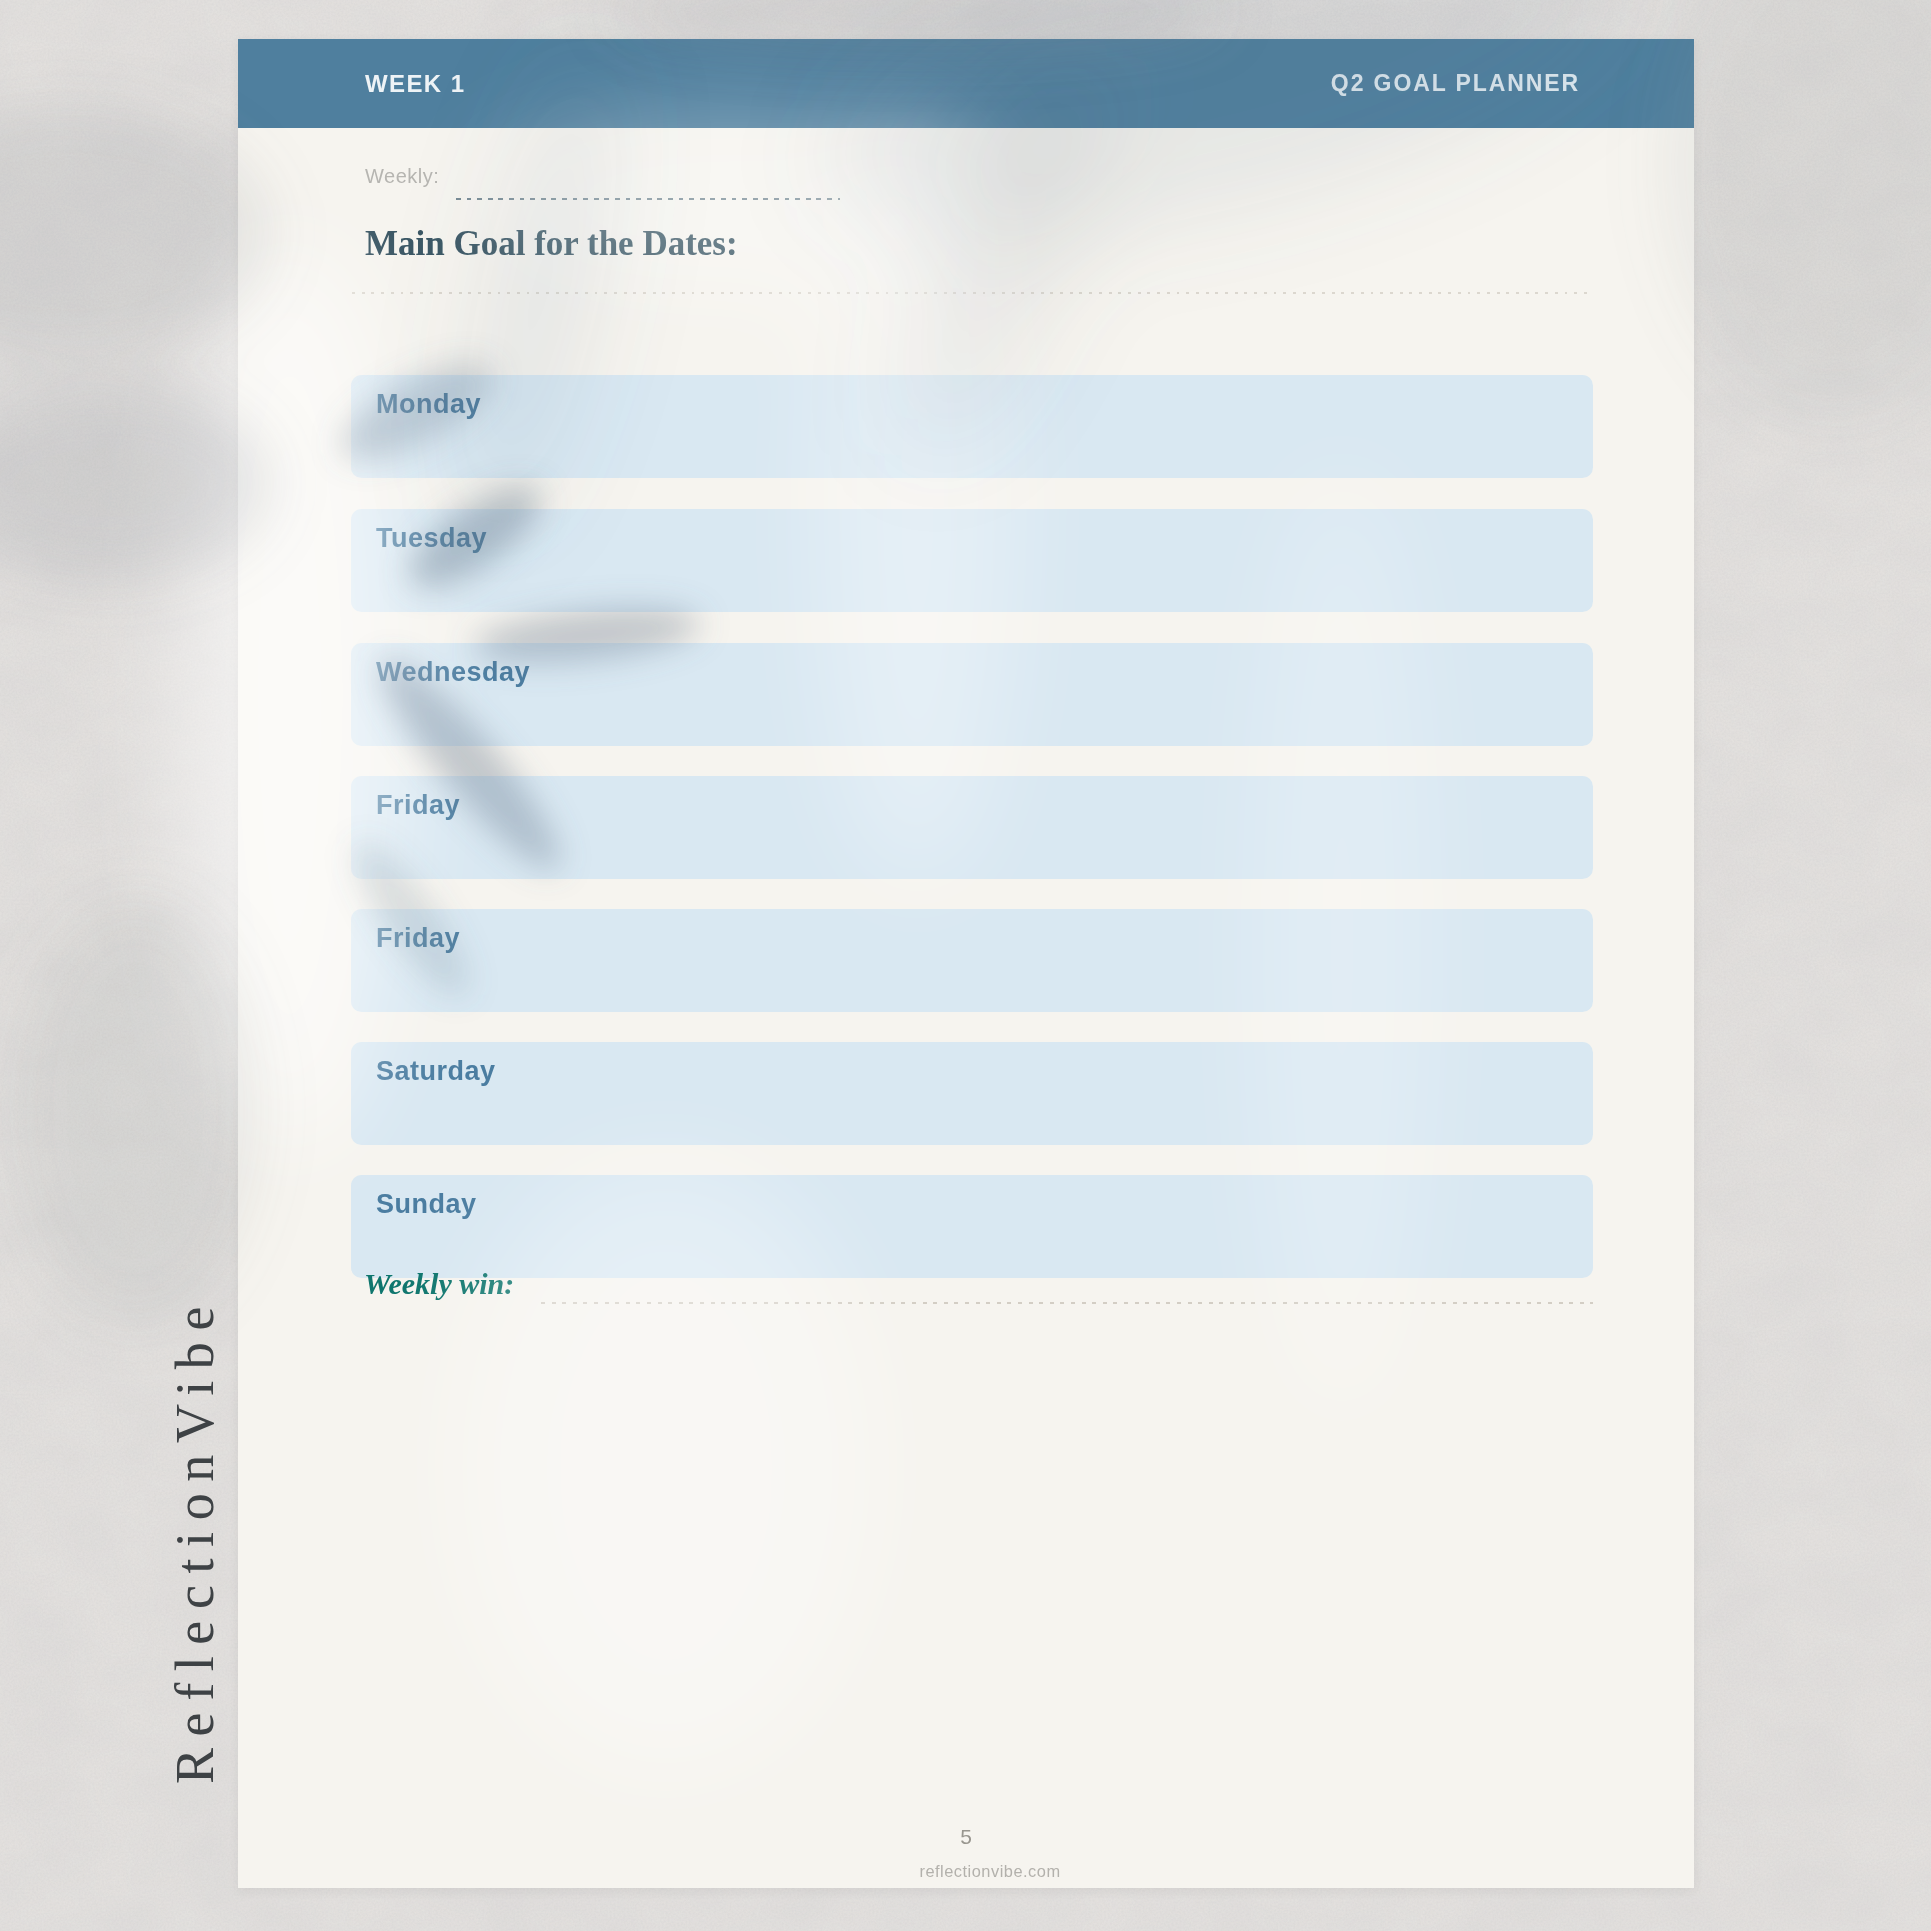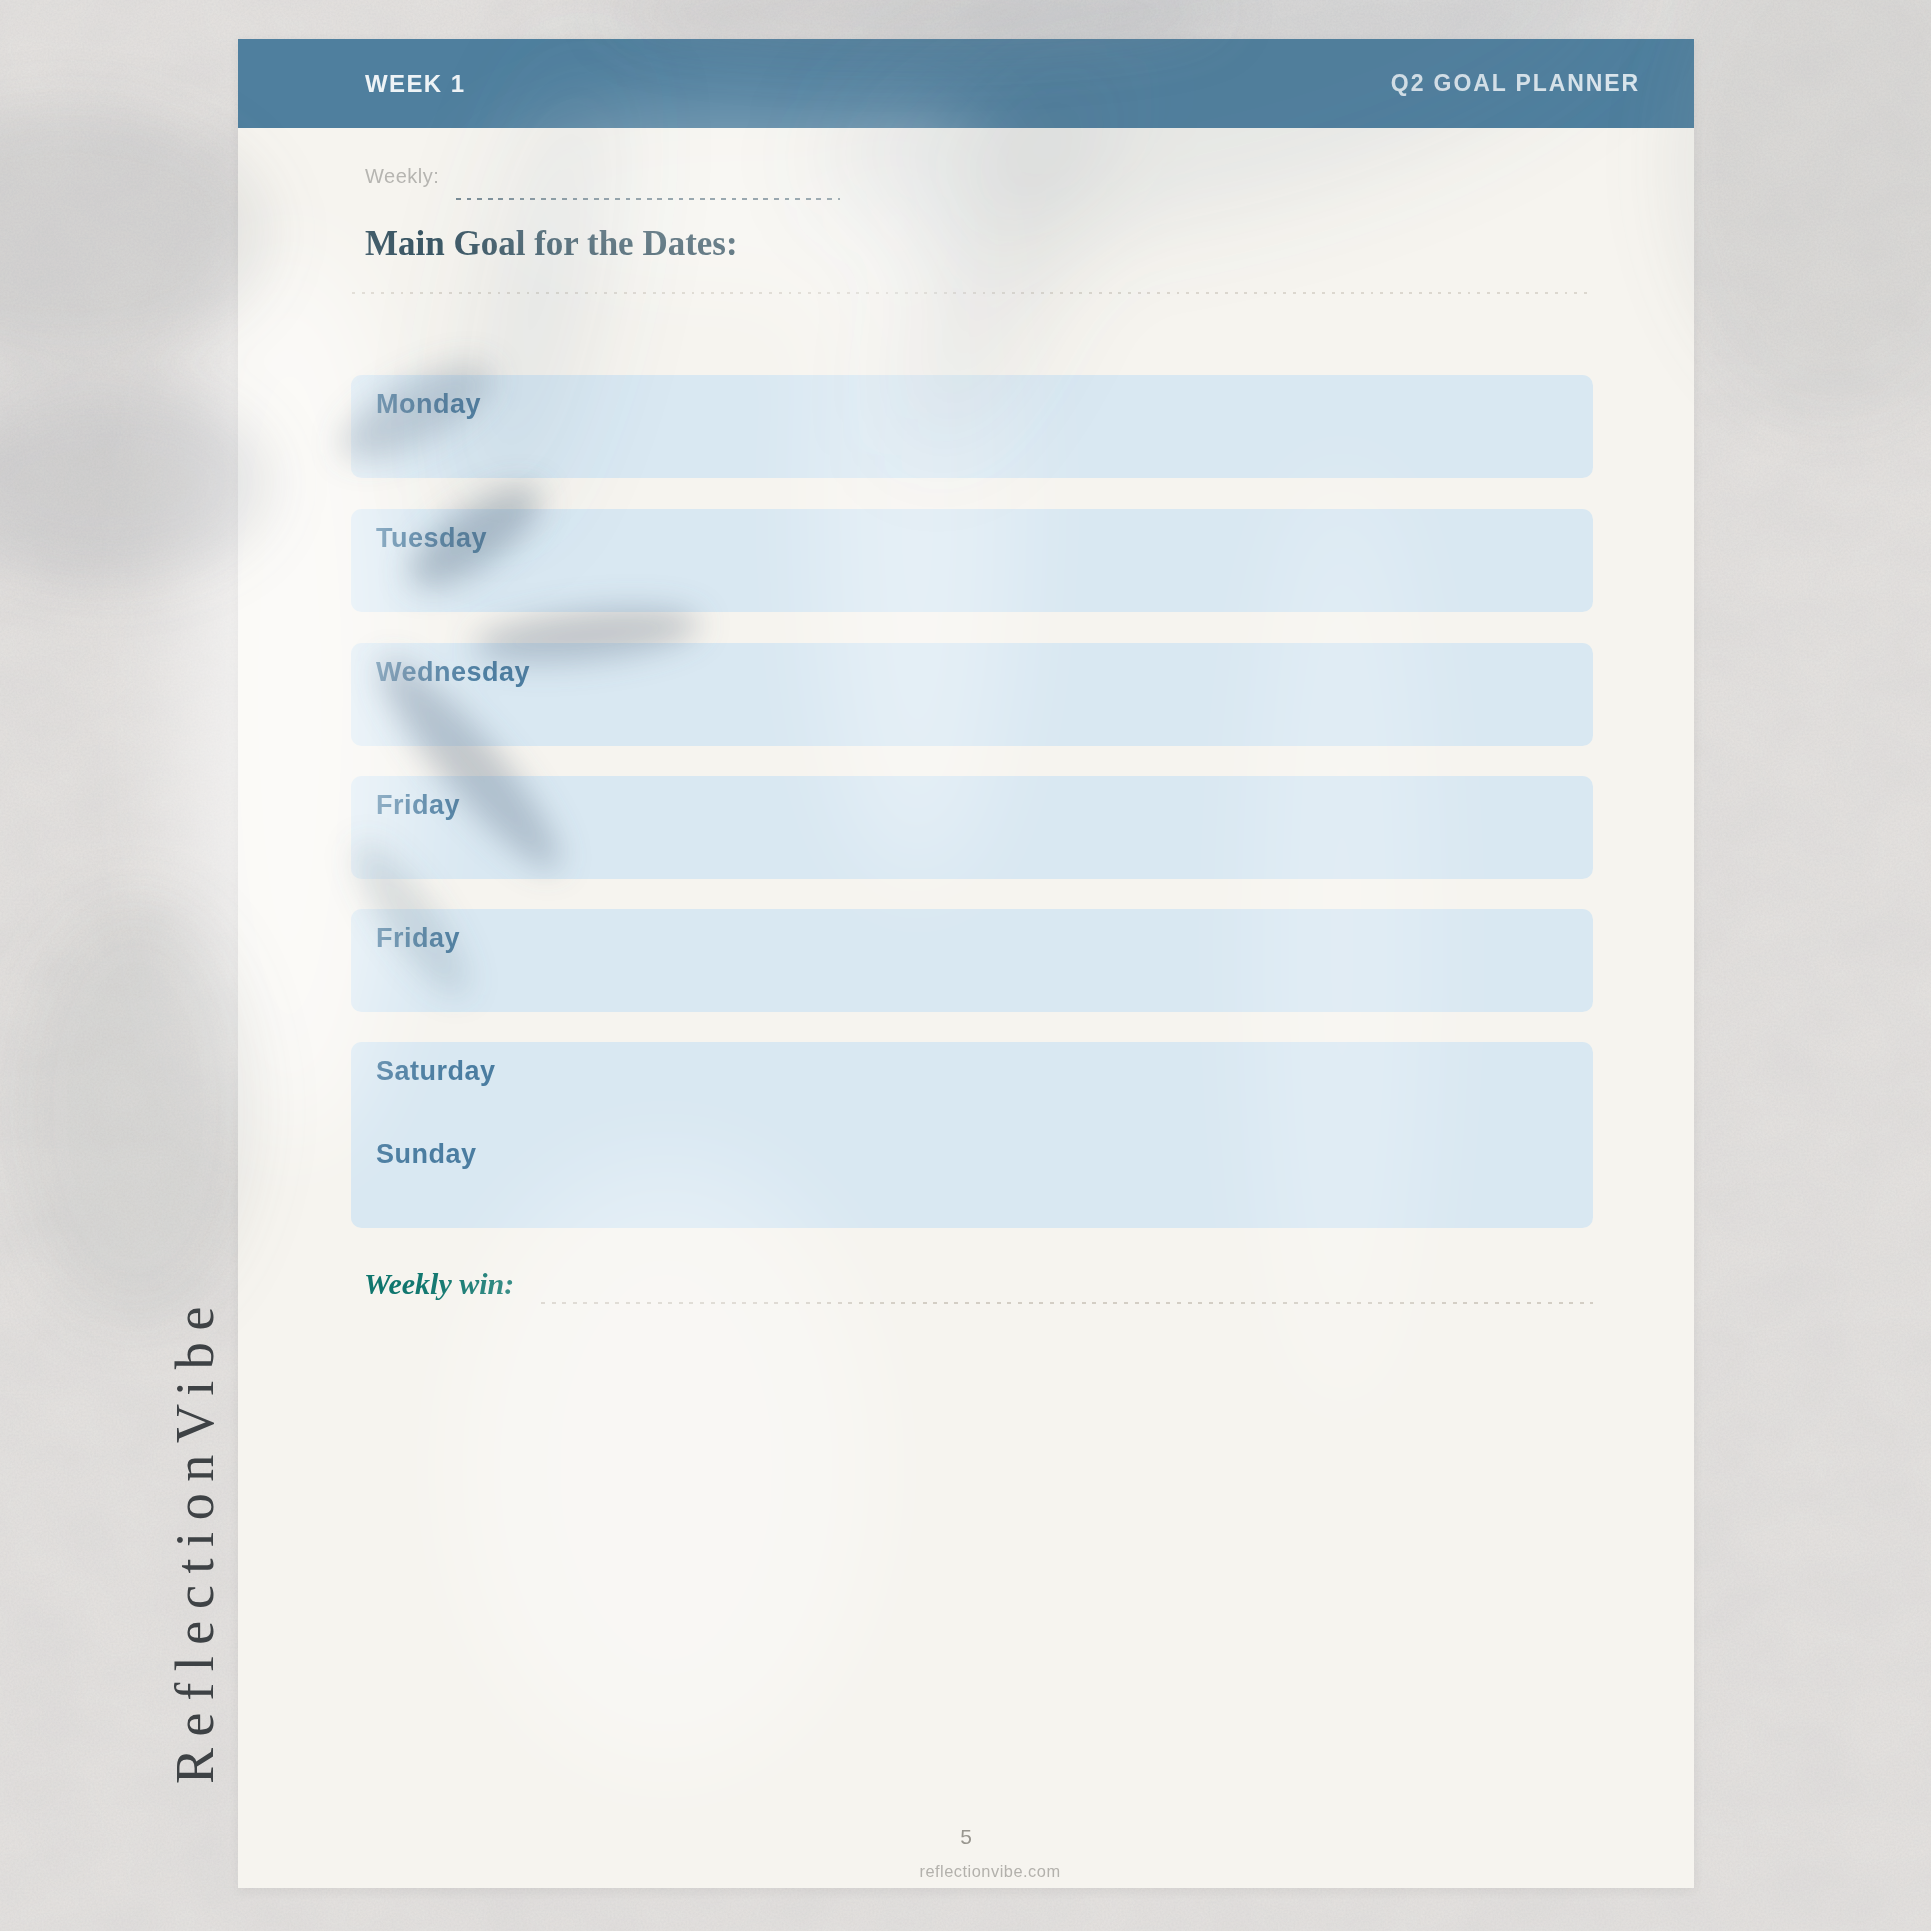--- a/index.html
+++ b/index.html
@@ -46,21 +46,21 @@
   }
   .page-header {
     position: absolute;
     left: 0; top: 0;
     width: 100%; height: 89px;
     background: #4f7f9e;
     box-sizing: border-box;
     display: flex;
     align-items: center;
     justify-content: space-between;
-    padding: 0 54px 0 127px;
+    padding: 0 114px 0 127px;
   }
   .week-label {
     color: #eef3f6;
     font-size: 24px;
     font-weight: bold;
     letter-spacing: 1.4px;
   }
   .planner-title {
     color: #dce7ee;
     font-size: 23px;
@@ -107,21 +107,21 @@
     box-sizing: border-box;
     padding: 13.5px 0 0 25px;
     margin-top: 39px;
   }
   .day-box.d0 { top: 297px; }
   .day-box.d1 { top: 431px; }
   .day-box.d2 { top: 565px; }
   .day-box.d3 { top: 698px; }
   .day-box.d4 { top: 831px; }
   .day-box.d5 { top: 964px; }
-  .day-box.d6 { top: 1047px; }
+  .day-box.d6 { top: 1097px; }
   .day-label {
     font-size: 27px;
     font-weight: 600;
     letter-spacing: 0.5px;
     color: #4b7da1;
   }
 
   .weekly-win-label {
     position: absolute;
     left: 126px; top: 1228px;

